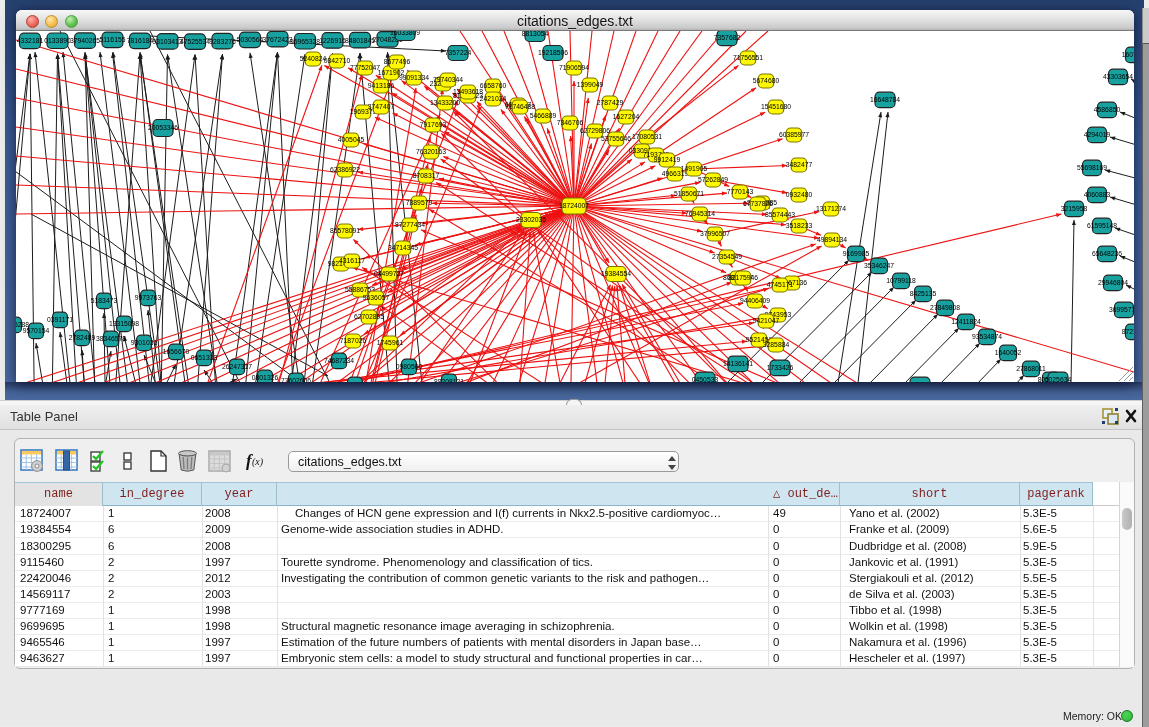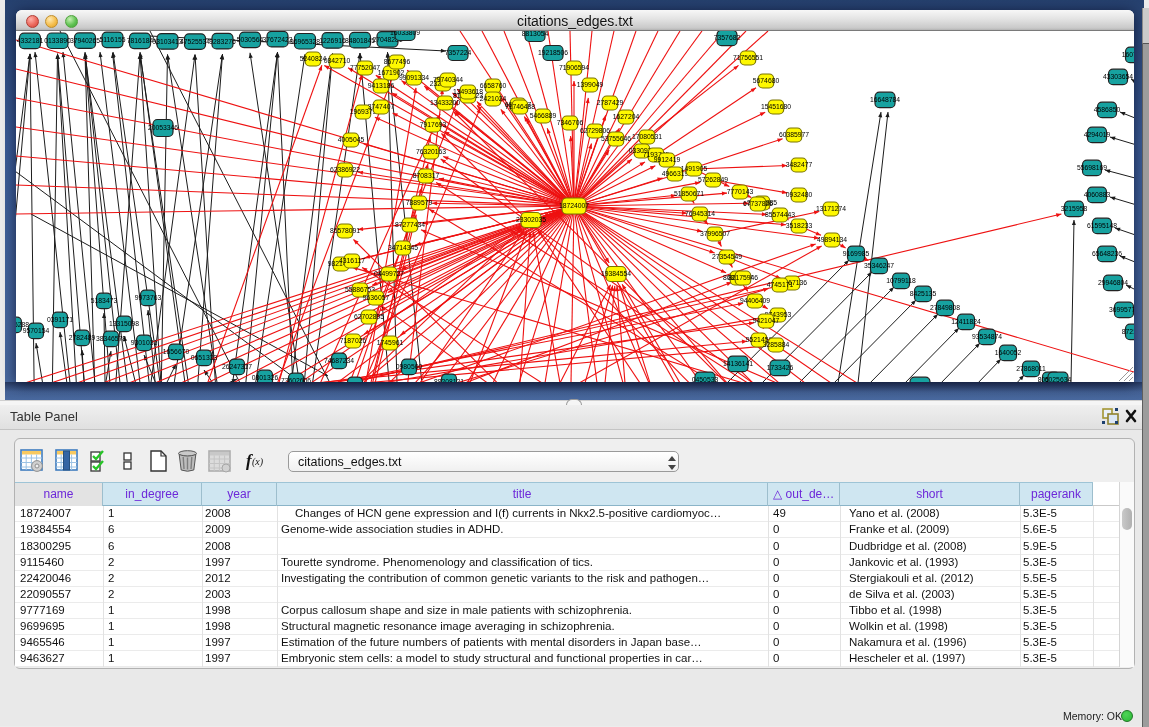--- a/index.html
+++ b/index.html
@@ -33,21 +33,21 @@
 
 #tcont { left:14px; top:438px; width:1121px; height:231px; background:#efefef;
   border:1px solid #b2b2b2; border-radius:6px; }
 #dropdown { left:288px; top:451px; width:391px; height:21px; background:linear-gradient(180deg,#fff,#f0f0f0);
   border:1px solid #9a9a9a; border-radius:5px; }
 #dropdown .t { position:absolute; left:9px; top:3px; font-size:12.5px; color:#111; }
 
 #thead { left:15px; top:482px; width:1078px; height:24px; background:#cfe6f1;
   border-top:1px solid #9ec4d6; border-bottom:1px solid #8ab4c8; }
 .hcell { position:absolute; top:0; height:24px; border-right:1px solid #9dbecd;
-  font-size:12px; color:#6d28d9; text-align:center; line-height:23px; }
+  font-size:12px; color:#7f1d1d; text-align:center; line-height:23px;font-family:Liberation Mono, monospace; }
 #rowsarea { left:15px; top:506px; width:1104px; height:161px; background:#fff; }
 .trow { position:absolute; left:15px; width:1104px; height:16.1px; border-bottom:1px solid #ebebeb; }
 .trow span { position:absolute; top:1px; font-size:11.5px; color:#111; white-space:nowrap; }
 .vline { position:absolute; top:506px; width:1px; height:161px; background:#e2e2e2; }
 
 #vsb { left:1119px; top:482px; width:15px; height:185px; background:#fafafa; border-left:1px solid #d5d5d5; }
 #vsbthumb { left:1121.5px; top:508px; width:10px; height:22px; background:linear-gradient(90deg,#c9c9c9,#b0b0b0); border-radius:5px; }
 
 
 #tabs { left:428px; top:676px; width:295px; height:19px; background:#fff;
@@ -915,34 +915,33 @@
       <div class="t">citations_edges.txt</div>
   <svg class="abs" style="left:378px;top:4px" width="10" height="14" viewBox="0 0 10 14">
    <path d="M5 0 L9 5 H1 Z" fill="#444"></path>
         <path d="M5 14 L9 9 H1 Z" fill="#444"></path>
   </svg>
 </div>
 <div class="abs" id="thead">
   <div class="hcell" style="left:0;width:88px;background:#e3e3e3">name</div>
   <div class="hcell" style="left:88px;width:99px">in_degree</div>
   <div class="hcell" style="left:187px;width:75px">year</div>
-  <div class="hcell" style="left:262px;width:491px">title</div>
   <div class="hcell" style="left:753px;width:72px;text-align:left;padding-left:5px">△ out_de…</div>
   <div class="hcell" style="left:825px;width:180px">short</div>
   <div class="hcell" style="left:1005px;width:73px">pagerank</div>
 </div>
 <div class="abs" id="rowsarea"></div>
 <div class="abs" style="left:1093px;top:482px;width:26px;height:24px;background:#fff;border-bottom:1px solid #c9c9c9"></div>
 <div class="trow" style="top:506.3px">
 <span style="left:5px">18724007</span>
       <span style="left:93px">1</span>
       <span style="left:190px">2008</span>
 <span style="left:280px">Changes of HCN gene expression and I(f) currents in Nkx2.5-positive cardiomyoc…</span>
       <span style="left:758px">49</span>
-      <span style="left:834px">Yano et al. (2008)</span>
+      <span style="left:834px">Yano et al. (2002)</span>
 <span style="left:1008px">5.3E-5</span>
     </div>
 <div class="trow" style="top:522.4px">
 <span style="left:5px">19384554</span>
       <span style="left:93px">6</span>
       <span style="left:190px">2009</span>
 <span style="left:266px">Genome-wide association studies in ADHD.</span>
       <span style="left:758px">0</span>
       <span style="left:834px">Franke et al. (2009)</span>
 <span style="left:1008px">5.6E-5</span>
@@ -954,45 +953,44 @@
       <span style="left:758px">0</span>
       <span style="left:834px">Dudbridge et al. (2008)</span>
 <span style="left:1008px">5.9E-5</span>
     </div>
 <div class="trow" style="top:554.6px">
 <span style="left:5px">9115460</span>
       <span style="left:93px">2</span>
       <span style="left:190px">1997</span>
 <span style="left:266px">Tourette syndrome. Phenomenology and classification of tics.</span>
       <span style="left:758px">0</span>
-      <span style="left:834px">Jankovic et al. (1993)</span>
+      <span style="left:834px">Jankovic et al. (1991)</span>
 <span style="left:1008px">5.3E-5</span>
     </div>
 <div class="trow" style="top:570.7px">
 <span style="left:5px">22420046</span>
       <span style="left:93px">2</span>
       <span style="left:190px">2012</span>
 <span style="left:266px">Investigating the contribution of common genetic variants to the risk and pathogen…</span>
       <span style="left:758px">0</span>
       <span style="left:834px">Stergiakouli et al. (2012)</span>
 <span style="left:1008px">5.5E-5</span>
     </div>
 <div class="trow" style="top:586.8px">
-<span style="left:5px">22090557</span>
+<span style="left:5px">14569117</span>
       <span style="left:93px">2</span>
       <span style="left:190px">2003</span>
       <span style="left:758px">0</span>
       <span style="left:834px">de Silva et al. (2003)</span>
 <span style="left:1008px">5.3E-5</span>
     </div>
 <div class="trow" style="top:602.9px">
 <span style="left:5px">9777169</span>
       <span style="left:93px">1</span>
       <span style="left:190px">1998</span>
-<span style="left:266px">Corpus callosum shape and size in male patients with schizophrenia.</span>
       <span style="left:758px">0</span>
       <span style="left:834px">Tibbo et al. (1998)</span>
 <span style="left:1008px">5.3E-5</span>
     </div>
 <div class="trow" style="top:619.0px">
 <span style="left:5px">9699695</span>
       <span style="left:93px">1</span>
       <span style="left:190px">1998</span>
 <span style="left:266px">Structural magnetic resonance image averaging in schizophrenia.</span>
       <span style="left:758px">0</span>

